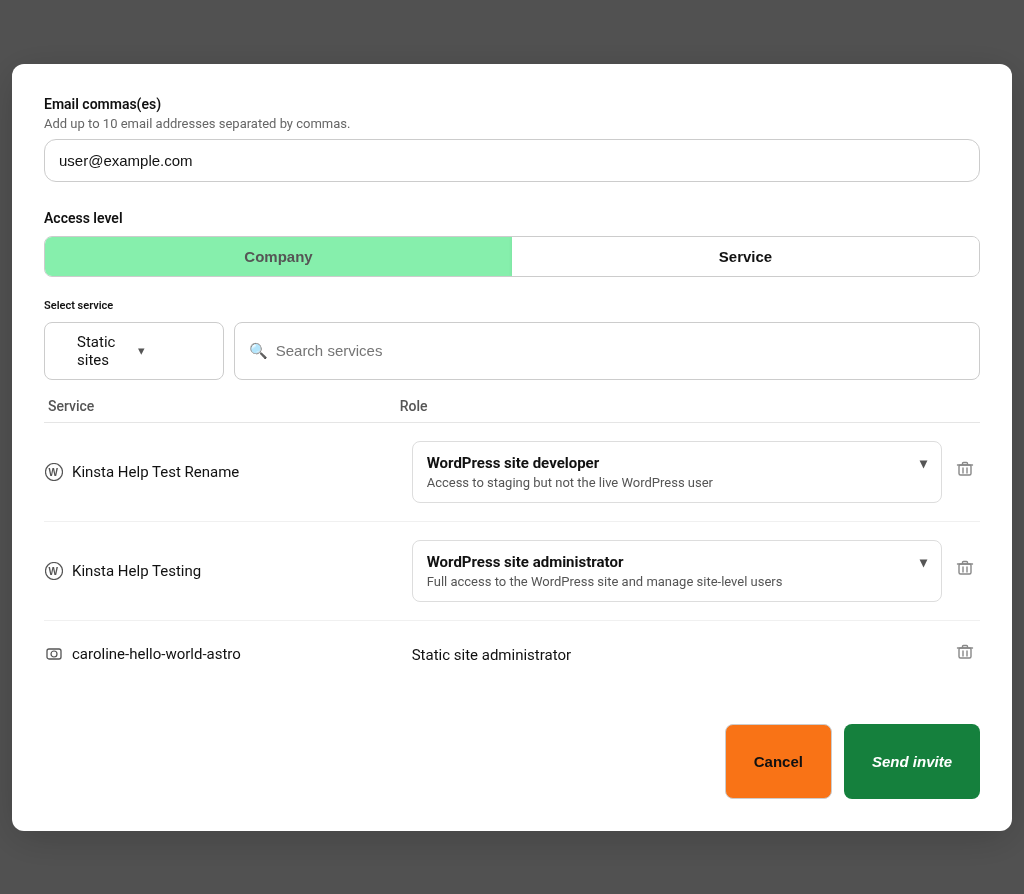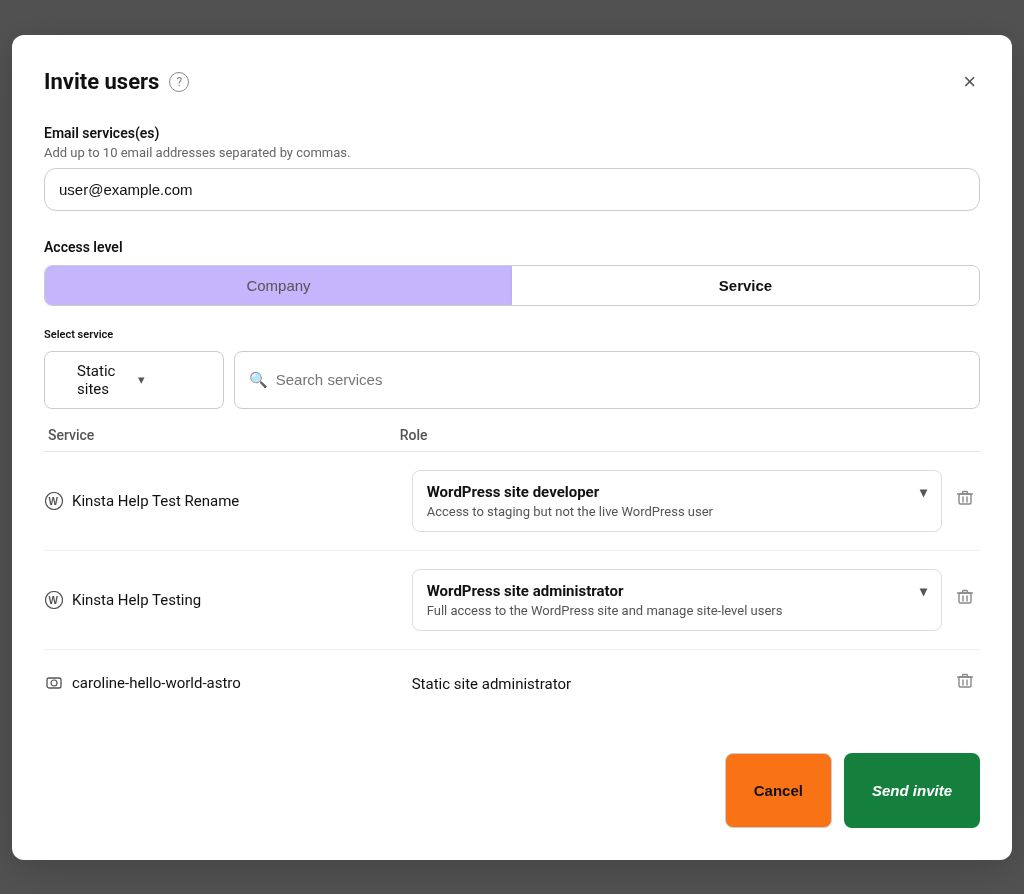--- a/index.html
+++ b/index.html
@@ -98,23 +98,23 @@
       display: flex;
       border: 1.5px solid #ccc;
       border-radius: 8px;
       overflow: hidden;
       margin-bottom: 22px;
     }
     .toggle-btn {
       flex: 1;
       padding: 11px 0;
       font-size: 15px;
-      font-weight: 400;
+      font-weight: 700;
       color: #555;
-      background: #c4b5fd;
+      background: #86efac;
       border: none;
       cursor: pointer;
       text-align: center;
       transition: background 0.15s, color 0.15s;
     }
     .toggle-btn.active {
       background: #fff;
       color: #111;
       font-weight: 700;
       box-shadow: 0 1px 4px rgba(0,0,0,0.08);
@@ -275,30 +275,23 @@
       cursor: pointer;
       font-style: italic;
     }
   </style>
 </head>
 <body>
 
 <div class="modal-overlay">
   <div class="modal">
 
-    <div class="modal-header">
-      <div class="modal-title-row">
-        <span class="modal-title">Invite users</span>
-        <div class="help-icon" title="Help">?</div>
-      </div>
-      <button class="close-btn">×</button>
-    </div>
 
     <div>
-      <div class="field-label">Email services(es)</div>
+      <div class="field-label">Email commas(es)</div>
       <div class="field-hint">Add up to 10 email addresses separated by commas.</div>
       <input class="email-input" type="text" value="user@example.com" placeholder="user@example.com" style="">
     </div>
 
     <div>
       <div class="access-level-label">Access level</div>
       <div class="toggle-group">
         <button class="toggle-btn">Company</button>
         <button class="toggle-btn active">Service</button>
       </div>

